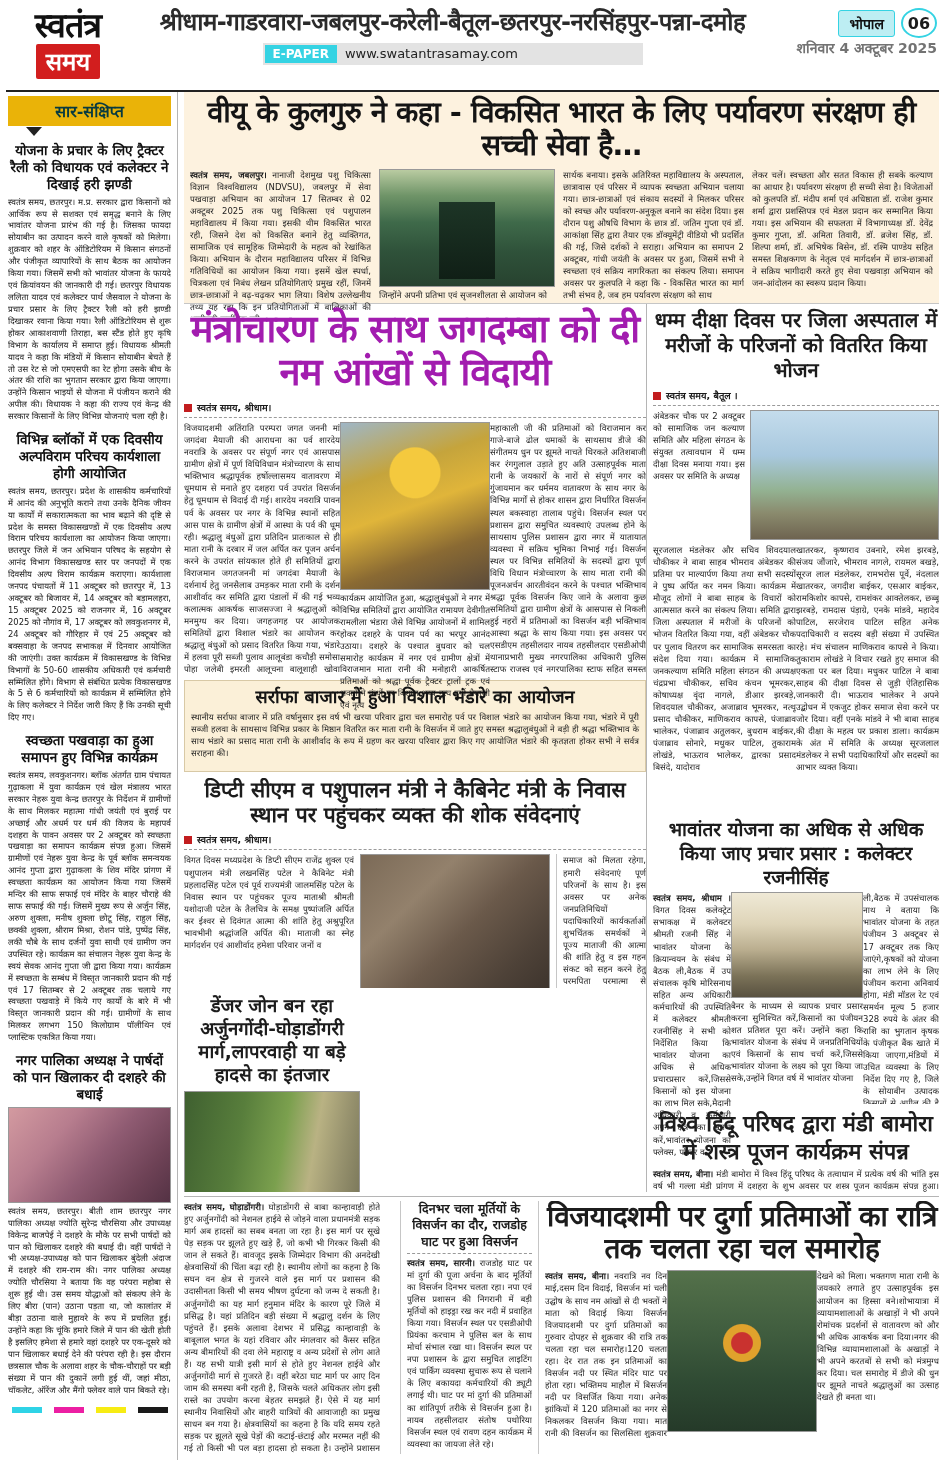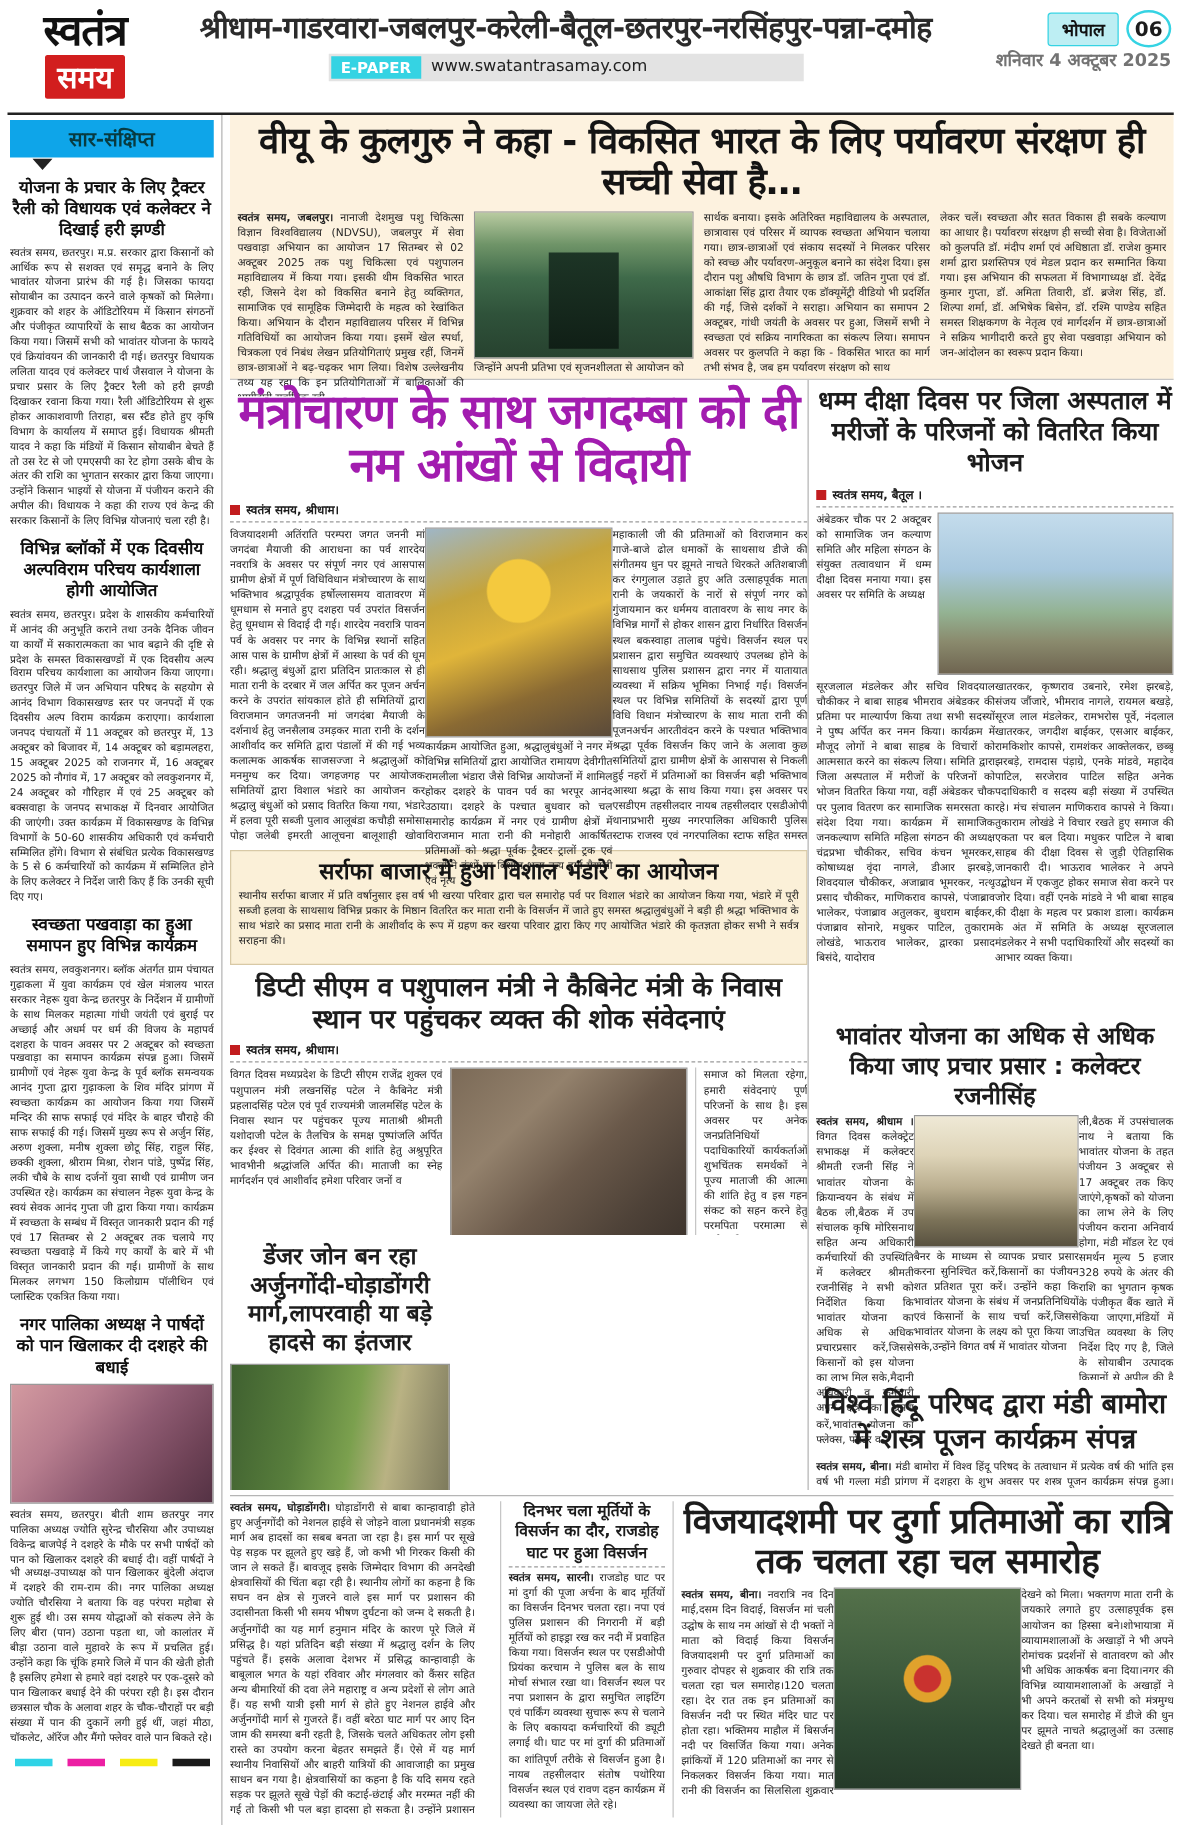--- a/index.html
+++ b/index.html
@@ -30,21 +30,21 @@
                  font-size:16px; font-weight:800; background:#fff; }
   .issue-date { font-size:14px; font-weight:800; margin-top:0; color:#737373; }
 
   
   .content { display:flex; height:1368px; }
   .sidebar { width:172px; border-right:1px solid #b5b5b5; padding:4px 6px 0 2px; overflow:hidden; }
   .main { flex:1; padding-left:6px; overflow:hidden; }
 
   
   .sb-title-wrap { margin-bottom:4px; }
-  .sb-title { background:#0ea5e9; color:#083b40; font-weight:800; font-size:16px;
+  .sb-title { background:#eab308; color:#083b40; font-weight:800; font-size:16px;
               text-align:center; padding:4px 0; }
   .sb-tri { width:0; height:0; border-left:8px solid transparent; border-right:8px solid transparent;
             border-top:9px solid #222; margin:1px 0 0 18px; }
   .sb-head { font-size:13.5px; font-weight:800; text-align:center; line-height:1.25;
              margin:6px 0 4px 0; color:#101010; }
   .sb-body { font-size:8.4px; line-height:1.42; text-align:justify; color:#222; }
   .sb-item { margin-bottom:8px; }
 
   
   .byrow { display:flex; align-items:center; gap:5px; border-bottom:1px dashed #9a9a9a;

